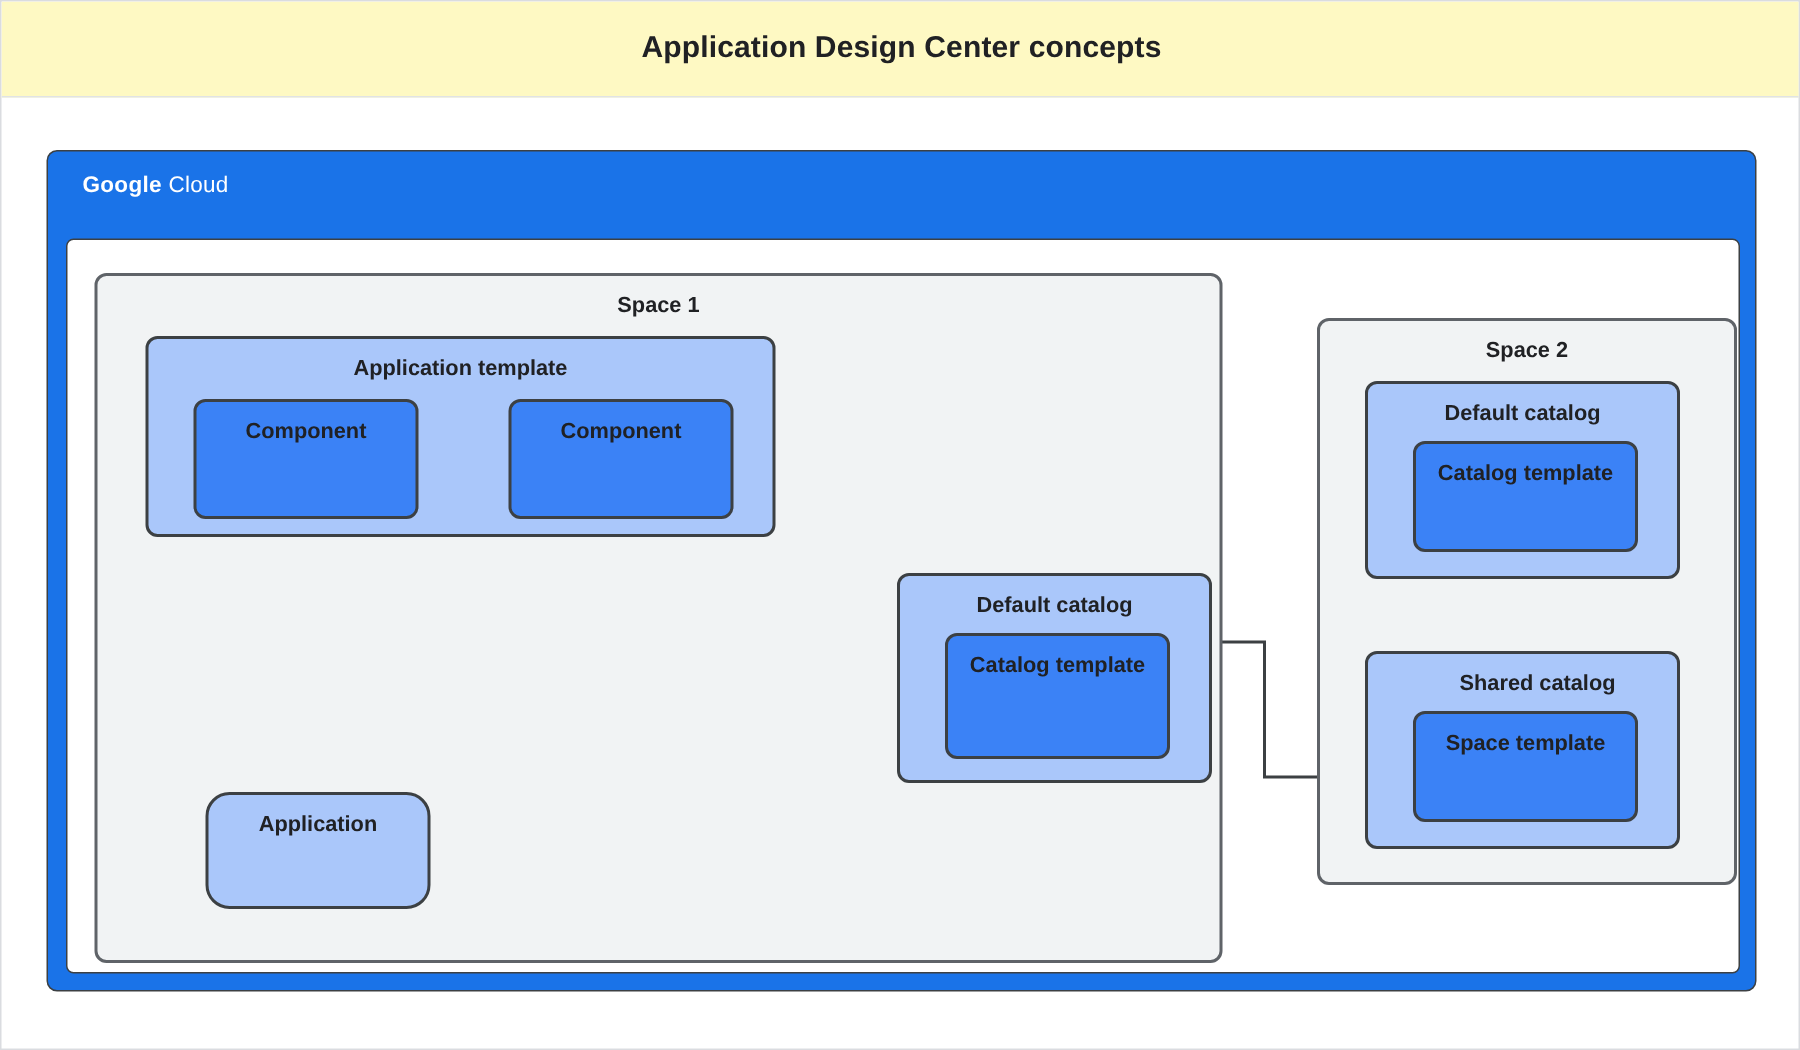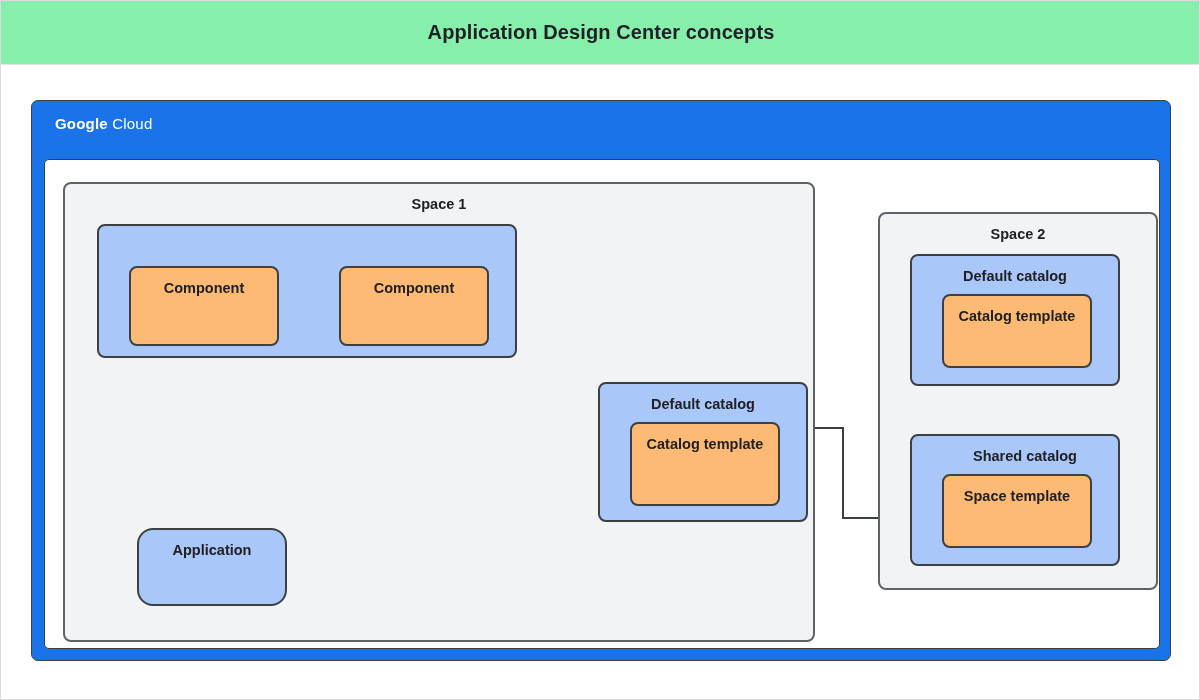--- a/index.html
+++ b/index.html
@@ -24,21 +24,21 @@
     border: 1px solid #dadce0;
     overflow: hidden;
   }
 
   
   #header-bar {
     position: absolute;
     left: 0; top: 0;
     width: 1200px;
     height: 64px;
-    background: #86efac;
+    background: #fef9c3;
     border-bottom: 1px solid #e0e3e5;
     box-sizing: border-box;
     display: flex;
     align-items: center;
     justify-content: center;
   }
   #header-title {
     font-size: 20px;
     font-weight: bold;
     letter-spacing: 0.1px;
@@ -97,21 +97,21 @@
 
   .space-box {
     background: #f1f3f4;
     border: 2px solid #5f6368;
   }
   .space-box > .node-label { padding-top: 13px; }
 
   .blue-box  { background: #aac7fa; }
   .blue-box > .node-label { padding-top: 13px; }
 
-  .grey-box  { background: #fdba74; }
+  .grey-box  { background: #3b82f6; }
   .grey-box > .node-label { padding-top: 13px; }
 
   
   #connectors {
     position: absolute;
     left: 0; top: 0;
     width: 1116px;
     height: 490px;
     overflow: visible;
     pointer-events: none;
@@ -157,20 +157,21 @@
 
         <path d="M 469 146 L 513 146 L 513 278 L 551 278" marker-end="url(#arrow-end)"></path>
 
         <path d="M 739 268 L 798 268 L 798 358 L 853 358" marker-end="url(#arrow-end)"></path>
       </svg>
 
       <div class="node space-box" style="left:18px; top:22px; width:752px; height:460px;">
         <span class="node-label">Space 1</span>
 
         <div class="node blue-box" style="left:32px; top:40px; width:420px; height:134px;">
+          <span class="node-label">Application template</span>
 
           <div class="node grey-box" style="left:30px; top:40px; width:150px; height:80px;">
             <span class="node-label">Component</span>
           </div>
 
           <div class="node grey-box" style="left:240px; top:40px; width:150px; height:80px;">
             <span class="node-label">Component</span>
           </div>
         </div>
 

